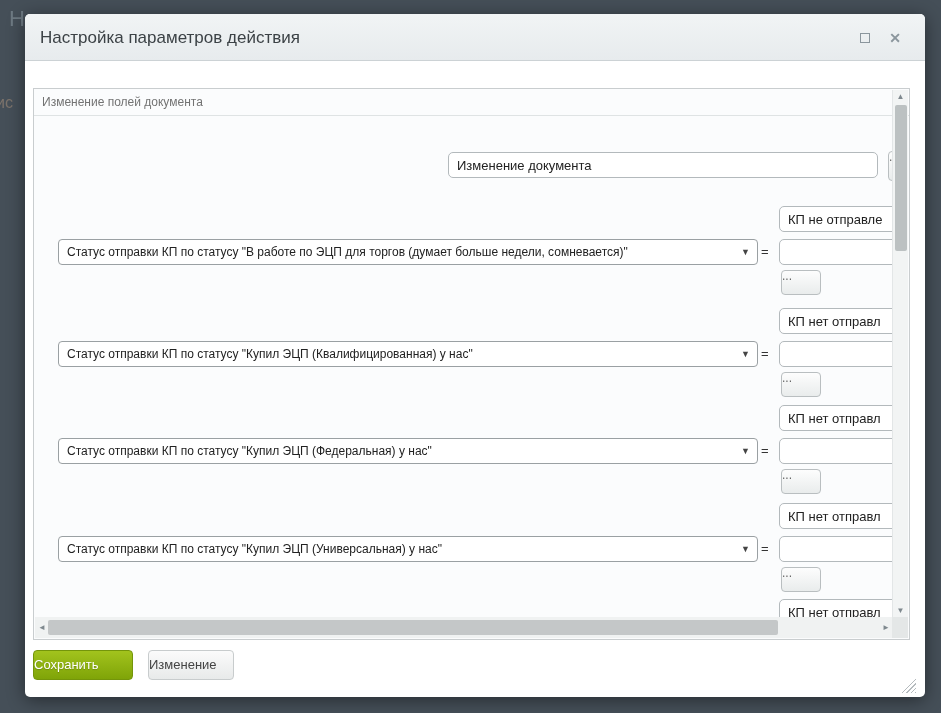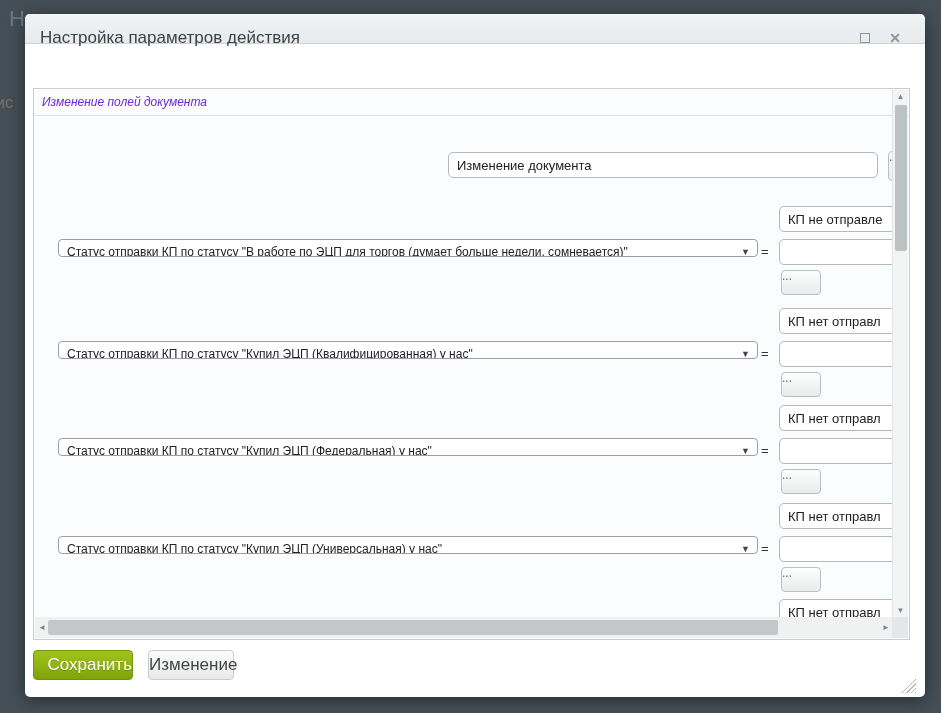--- a/index.html
+++ b/index.html
@@ -15,21 +15,21 @@
   .bg-letter.top { left:9px; top:6px; font-size:22px; }
   .bg-letter.left { left:-4px; top:94px; font-size:16px; color:#7c736b; }
 
   
   .dialog {
     position:absolute; left:25px; top:14px; width:900px; height:683px;
     background:#ffffff; border-radius:5px;
     box-shadow:0 3px 18px rgba(0,0,0,.45);
   }
   .dialog-header {
-    position:absolute; left:0; top:0; right:0; height:30px;
+    position:absolute; left:0; top:0; right:0; height:47px;
     background:linear-gradient(#f1f4f5,#e7ebed);
     border-bottom:1px solid #ccd2d5;
     border-radius:5px 5px 0 0;
   }
   .dialog-title {
     position:absolute; left:15px; top:0; line-height:47px;
     font-size:17px; color:#3c4246;
   }
   .win-btn {
     position:absolute; top:16px; width:16px; height:16px;
@@ -43,38 +43,38 @@
   .btn-close { right:22px; font-size:14px; font-weight:bold; }
 
   
   .panel {
     position:absolute; left:8px; top:74px; width:877px; height:552px;
     border:1px solid #c9cdcf; background:#fbfcfd;
   }
   .panel-header {
     position:absolute; left:0; top:0; right:0; height:27px;
     border-bottom:1px solid #dfe3e4;
-    font-size:12px; color:#6d28d9; line-height:26px; padding-left:8px;font-style:italic;
+    font-size:12px; color:#737373; line-height:26px; padding-left:8px;
   }
   .viewport {
     position:absolute; left:1px; top:27px; width:858px; height:501px;
     overflow:hidden; background:#fbfcfd;
   }
   .content { position:relative; width:1040px; height:620px; }
 
   .field-label {
     position:absolute; font-size:13px; color:#333; text-align:right;
   }
   .txt {
     position:absolute; height:26px; border:1px solid #b3b9bc; border-radius:5px;
     background:#fff; font-family:"Liberation Sans",sans-serif;
     font-size:13px; color:#222; padding:0 8px; outline:none;
   }
   .selectbox {
-    position:absolute; height:18px; width:700px; left:23px;
+    position:absolute; height:26px; width:700px; left:23px;
     border:1px solid #9aa0a3; border-radius:4px; background:#fff;
     font-size:12px; color:#222; line-height:24px; padding:0 22px 0 8px;
     white-space:nowrap; overflow:hidden; cursor:pointer;
   }
   .selectbox .arrow {
     position:absolute; right:7px; top:0; line-height:24px;
     font-size:9px; color:#444;
   }
   .equals { position:absolute; left:726px; width:14px; font-size:13px; color:#333; }
   .valbox { left:744px; width:170px; }
@@ -113,21 +113,21 @@
   .h-scroll .left { left:1px; }
   .h-scroll .right { right:1px; }
   .corner {
     position:absolute; right:1px; bottom:1px; width:16px; height:21px;
     background:#e4e7e7;
   }
 
   
   .btn {
     position:absolute; top:636px; height:30px; border-radius:4px;
-    font-size:17px; line-height:28px; text-align:right; cursor:pointer;
+    font-size:13px; line-height:28px; text-align:left; cursor:pointer;
   }
   .btn-save {
     left:8px; width:100px;
     background:linear-gradient(#a2c31d,#7fa408);
     border:1px solid #74950a; color:#fff;
     text-shadow:0 1px 1px rgba(0,0,0,.2);
   }
   .btn-cancel {
     left:123px; width:86px;
     background:linear-gradient(#fbfbfb,#e8eaea);

